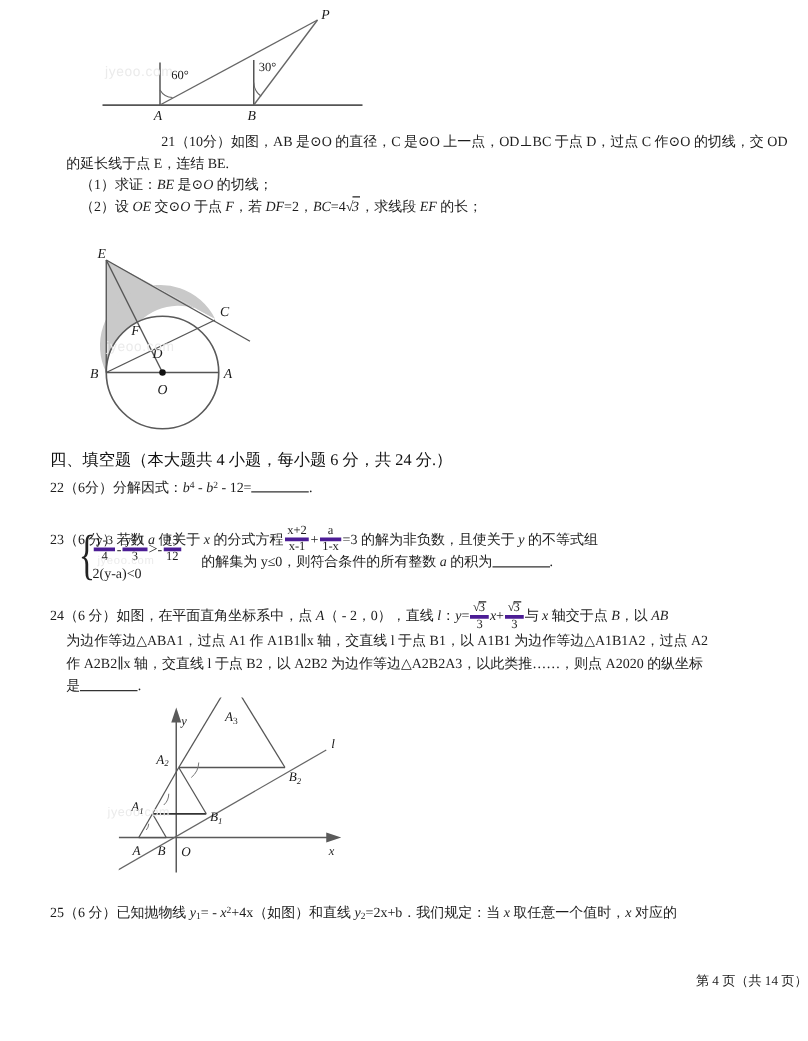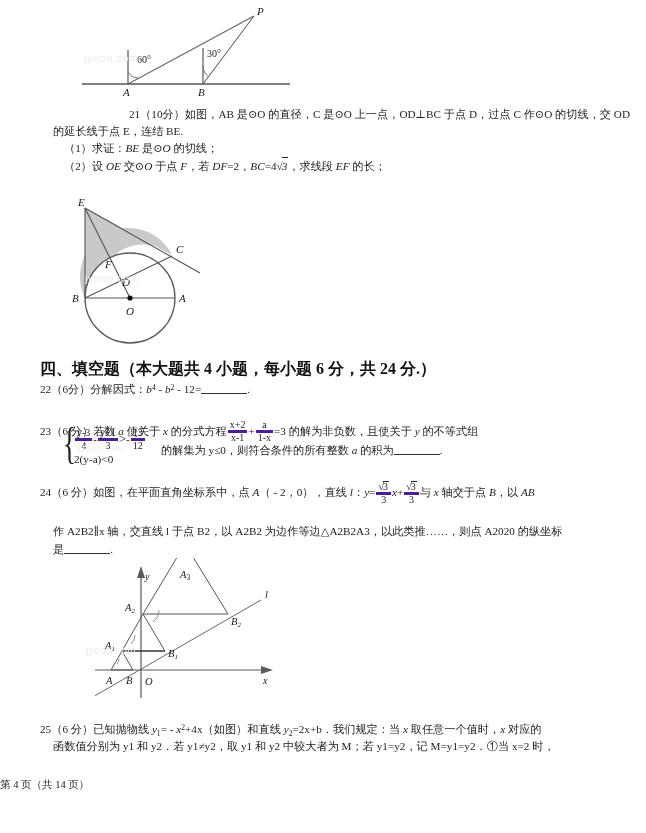--- a/index.html
+++ b/index.html
@@ -109,30 +109,30 @@
     font-size: 11px;
     letter-spacing: 0.5px;
     font-family: "Liberation Sans", sans-serif;
     user-select: none;
   }
 
   .footer {
     position: absolute;
     left: 0;
     width: 646px;
-    text-align: left;
+    text-align: right;
     font-size: 10.5px;
     color: #1d1d1d;
   }
 
   
   .section-head {
     position: absolute;
-    font-size: 16px;
-    font-weight: bold;
+    font-size: 13px;
+    font-weight: normal;
     color: #111;
     white-space: nowrap;
   }
 
   
   .brace {
     position: absolute;
     font-size: 44px;
     line-height: 44px;
     font-family: "Liberation Serif", "DejaVu Serif", serif;
@@ -237,20 +237,23 @@
   </div>
   <div class="blk" style="left:161px; top:442px;text-align:center;">
     <span>的解集为 </span><span>y≤0，则符合条件的所有整数 </span><i>a</i><span> 的积为</span><span class="blank"></span><span>.</span>
   </div>
   <div class="wm" style="left:78px; top:443px; font-size:9px;">jyeoo.com</div>
 
   <div class="blk" style="left:40px; top:481px;">
     <span>24</span><span>（6 分）</span><span>如图，在平面直角坐标系中，点 </span><i>A</i><span>（ - 2，0），直线 </span><i>l</i><span>：</span><i>y</i><span>=</span><span class="frac"><span class="n"><span class="radsign">√</span><span class="sqrt" style="font-style:normal;">3</span></span><span class="d">3</span></span><i>x</i><span>+</span><span class="frac"><span class="n"><span class="radsign">√</span><span class="sqrt" style="font-style:normal;">3</span></span><span class="d">3</span></span><span>与 </span><i>x</i><span> 轴交于点 </span><i>B</i><span>，以 </span><i>AB</i>
   </div>
 
+  <div class="blk" style="left:53px; top:505px;">
+    <span>为边作等边△ABA1，过点 A1 作 A1B1∥x 轴，交直线 l 于点 B1，以 A1B1 为边作等边△A1B1A2，过点 A2</span>
+  </div>
   <div class="blk" style="left:53px; top:523px;">
     <span>作 A2B2∥x 轴，交直线 l 于点 B2，以 A2B2 为边作等边△A2B2A3，以此类推……，则点 A2020 的纵坐标</span>
   </div>
   <div class="blk" style="left:53px; top:541px;">
     <span>是</span><span class="blank"></span><span>.</span>
   </div>
 
   <div class="fig" style="left:95px; top:558px;">
     <svg width="290" height="152" viewBox="0 0 290 152">
 
@@ -295,21 +298,18 @@
   </div>
 
   <div class="blk" style="left:180px; top:566px; font-style:italic; font-size:10.5px;">
     A<span class="subn">3</span>
   </div>
   <div class="wm" style="left:86px; top:645px; font-size:10px;">jyeoo.com</div>
 
   <div class="blk" style="left:40px; top:719px;">
     <span>25</span><span>（6 分）</span><span>已知抛物线 </span><i>y</i><span class="subn">1</span><span>= - </span><i>x</i><span class="supn">2</span><span>+4x</span><span>（如图）和直线 </span><i>y</i><span class="subn">2</span><span>=2x+b</span><span>．我们规定：当 </span><i>x</i><span> 取任意一个值时，</span><i>x</i><span> 对应的</span>
   </div>
-  <div class="blk" style="left:53px; top:738px;">
-    <span>函数值分别为 y1 和 y2．若 y1≠y2，取 y1 和 y2 中较大者为 M；若 y1=y2，记 M=y1=y2．①当 x=2 时，</span>
-  </div>
 
   <div class="footer" style="top:778px;">
     <span>第 4 页（共 14 页）</span>
   </div>
 
 </div>
 
 </body></html>

